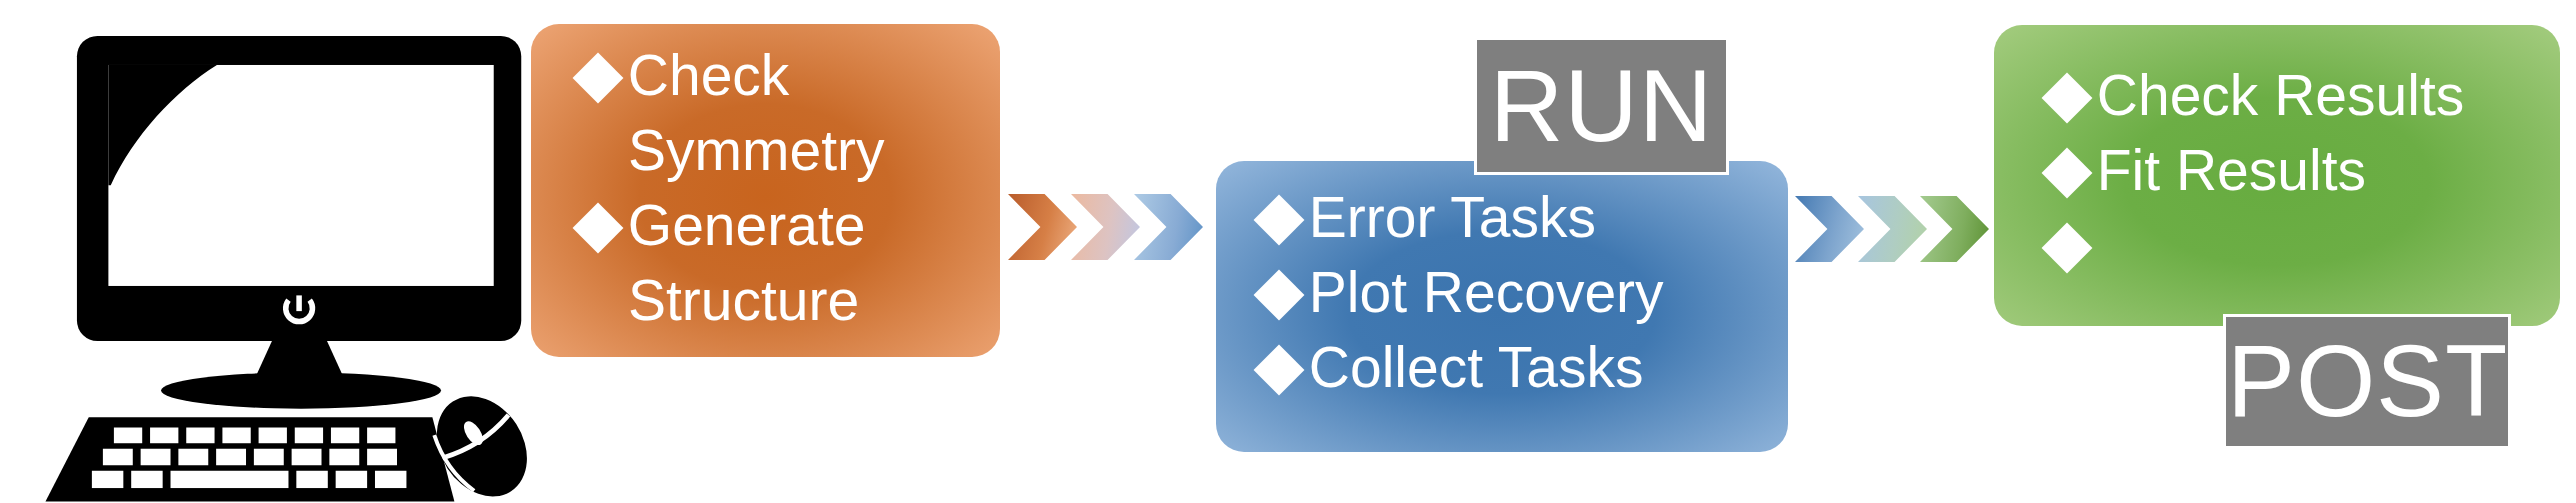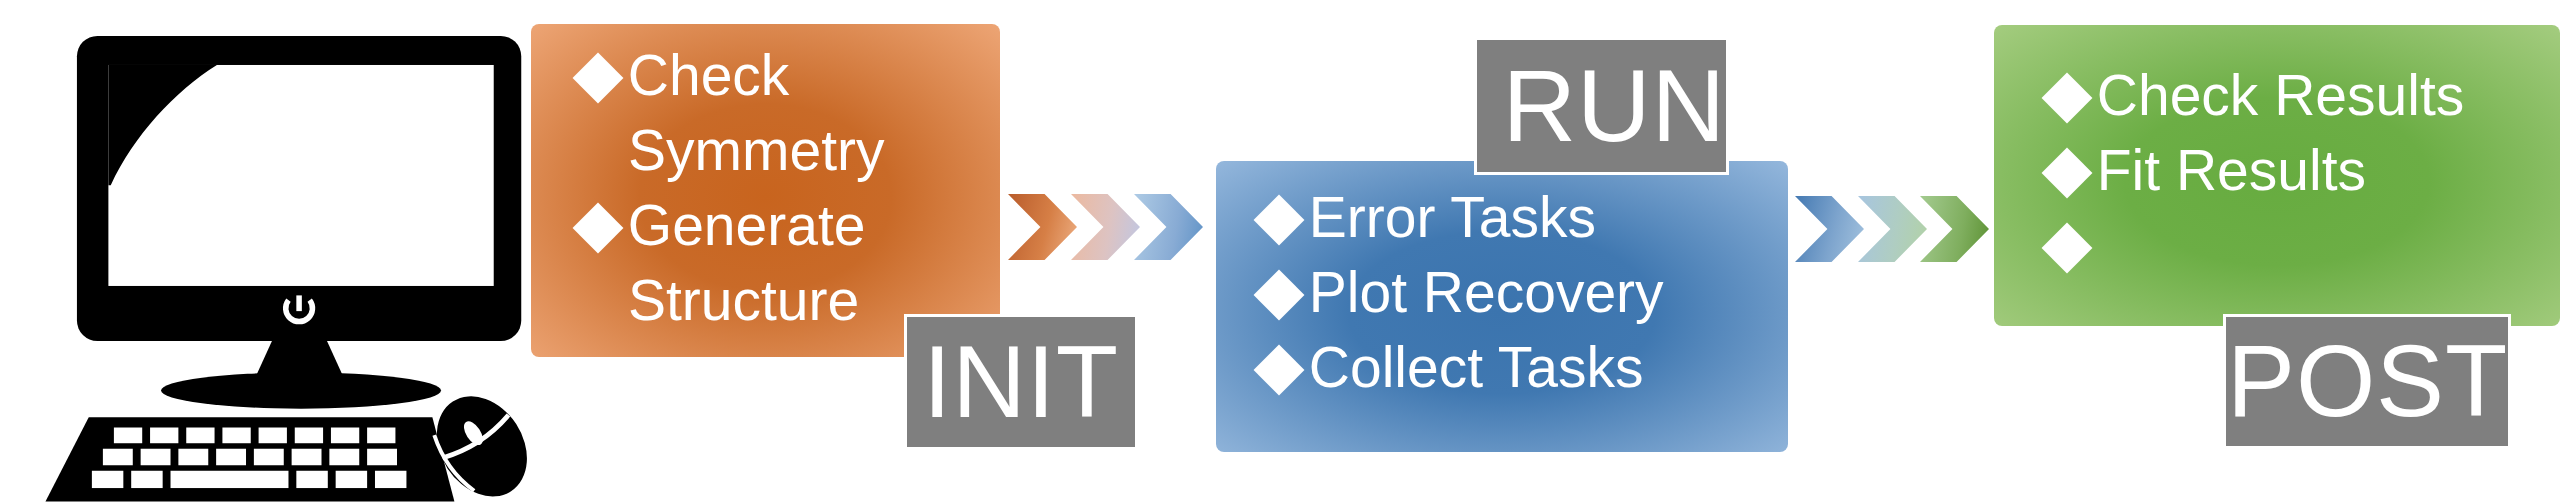--- a/index.html
+++ b/index.html
@@ -2,21 +2,21 @@
 <html style="font-size:12.6px"><head>
 <meta charset="utf-8">
 <style>
   html,body{margin:0;padding:0;background:#ffffff;}
   .canvas{
     position:relative;width:2576px;height:503px;background:#ffffff;overflow:hidden;
     font-family:"Liberation Sans","DejaVu Sans",sans-serif;
   }
   
   .stage-box{
-    position:absolute;border-radius:8px;color:#ffffff;
+    position:absolute;border-radius:28px;color:#ffffff;
     box-sizing:border-box;
   }
   .stage-box.init{
     left:531px;top:24.4px;width:469px;height:333px;
     background:radial-gradient(ellipse at 50% 52%,#c8641e 0%,#c96a28 38%,#eda575 100%);
   }
   .stage-box.run{
     left:1216px;top:161px;width:572px;height:291px;
     background:radial-gradient(ellipse at 50% 52%,#3b74ae 0%,#4078b1 38%,#94b7dc 100%);
   }
@@ -35,21 +35,21 @@
     display:inline-block;width:36px;height:36px;background:#ffffff;
     transform:rotate(45deg);margin:0 11.8px 0 7px;vertical-align:-0.8px;
   }
   
   .stage-label{
     position:absolute;background:#7f7f7f;border:3.1px solid #ffffff;box-sizing:border-box;
     color:#ffffff;font-size:102px;display:flex;align-items:center;justify-content:center;
     letter-spacing:0.8px;z-index:5;
   }
   .stage-label.init{left:904px;top:314px;width:234px;height:136px;}
-  .stage-label.run {left:1474px;top:37px; width:255px;height:138px;justify-content:flex-end;}
+  .stage-label.run {left:1474px;top:37px; width:255px;height:138px;}
   .stage-label.post{left:2223px;top:314px;width:288px;height:135px;justify-content:flex-end;}
   
   .chev{
     position:absolute;width:69px;height:66px;
     clip-path:polygon(0 0,53% 0,100% 50%,53% 100%,0 100%,47% 50%);
   }
   .g1a{left:1008px;top:194px;background:linear-gradient(105deg,#b95c2b 0%,#d67f46 55%,#eeb085 100%);}
   .g1b{left:1071px;top:194px;background:linear-gradient(100deg,#ecb99f 0%,#ddc3c2 55%,#bfc7e4 100%);}
   .g1c{left:1134px;top:194px;background:linear-gradient(100deg,#aecbe5 0%,#88abd4 60%,#5e92c6 100%);}
   .g2a{left:1795px;top:196px;background:linear-gradient(105deg,#4479b2 0%,#7da4cd 55%,#a5c4df 100%);}
@@ -109,23 +109,20 @@
       <path d="M552 515 Q540 560 556 602" stroke="#fff" stroke-width="5" fill="none"></path>
     </g>
   </svg>
 
   <div class="stage-box init">
     <ul>
       <li><span class="diamond"></span><span>Check Symmetry</span></li>
       <li><span class="diamond"></span><span>Generate Structure</span></li>
     </ul>
   </div>
-  <div class="stage-label init">
-    <span>INIT</span>
-  </div>
 
   <div class="chev g1a"></div>
   <div class="chev g1b"></div>
   <div class="chev g1c"></div>
 
   <div class="stage-box run">
     <ul>
       <li><span class="diamond"></span><span>Error Tasks</span></li>
       <li><span class="diamond"></span><span>Plot Recovery</span></li>
       <li><span class="diamond"></span><span>Collect Tasks</span></li>

